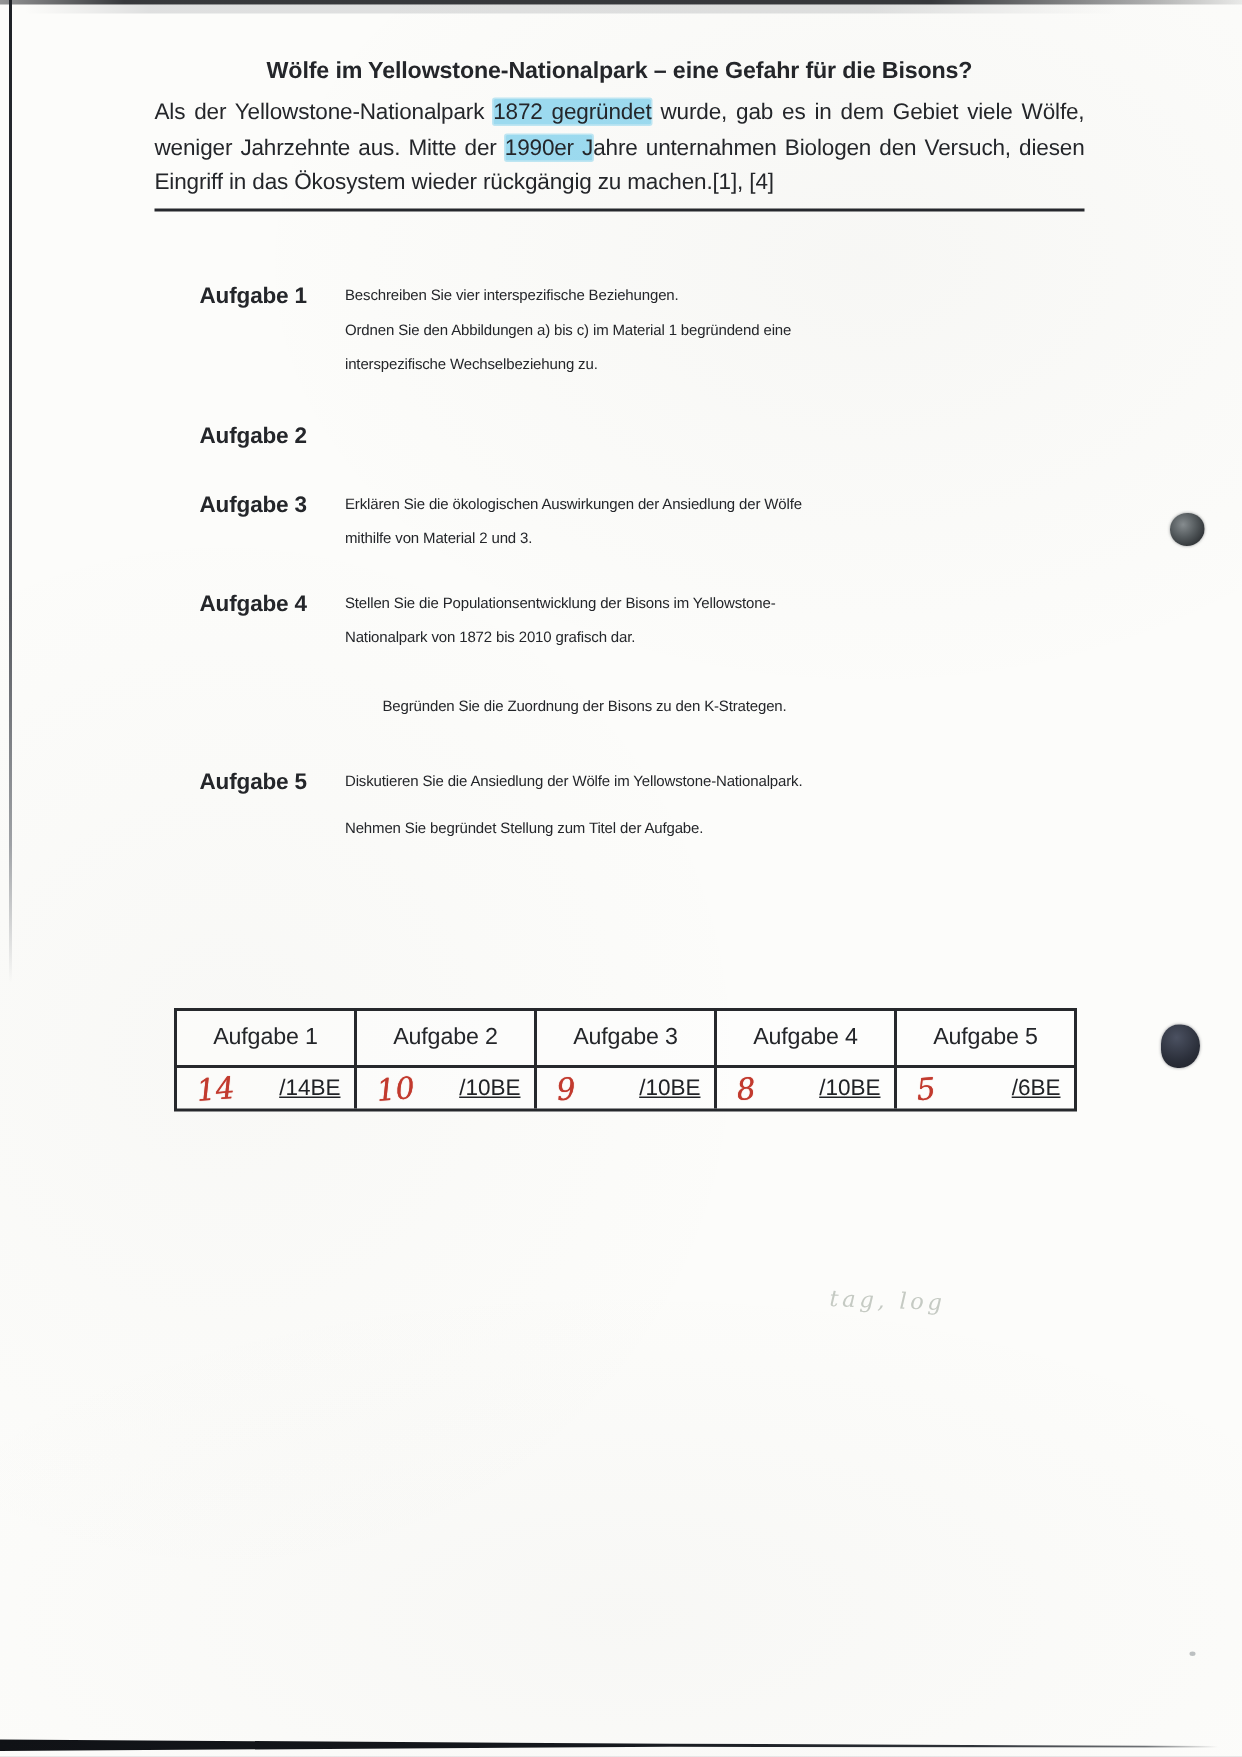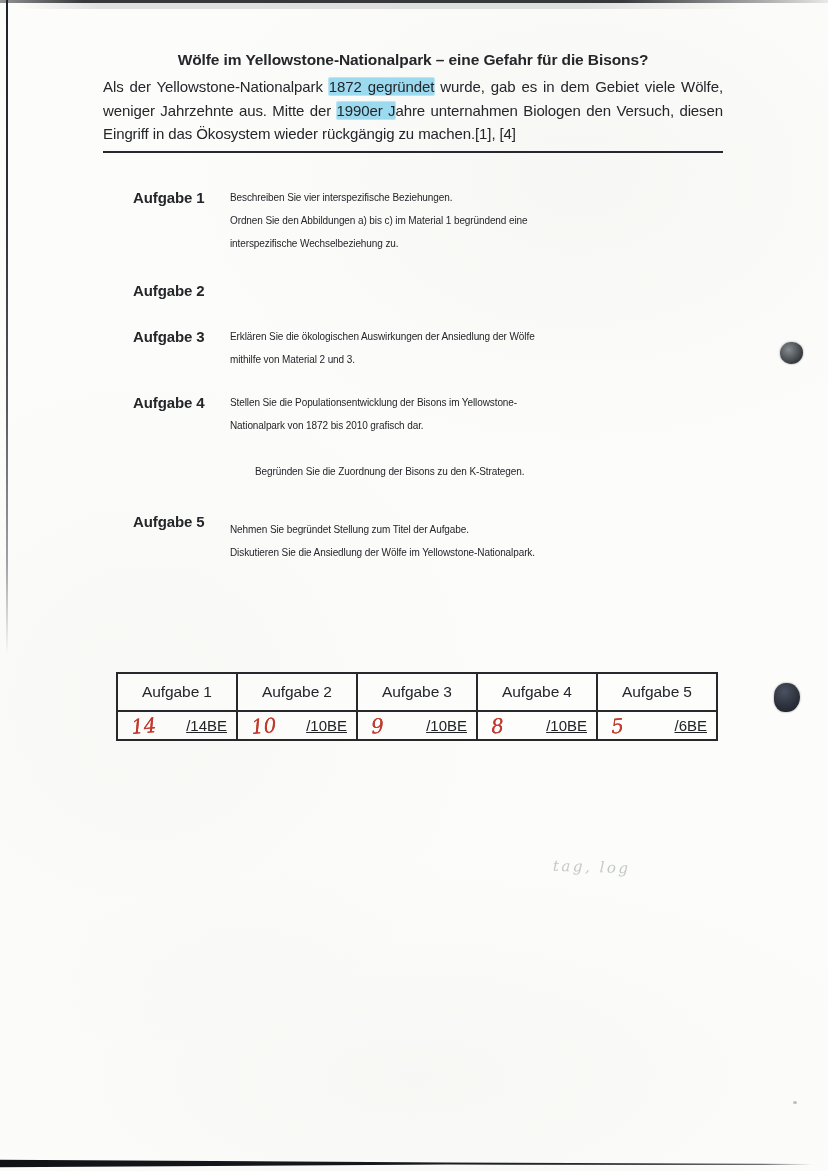--- a/index.html
+++ b/index.html
@@ -43,21 +43,21 @@
     border-radius:48% 52% 55% 45%;
     background:radial-gradient(circle at 40% 30%, #4b5161 0%, #2a2e39 62%, #23262f 85%);
     box-shadow:0 0 2px rgba(35,38,47,.5);
   }
   .paper-speck{
     position:absolute;left:793px;top:1101px;width:4px;height:3px;
     border-radius:50%;background:#9aa0a3;opacity:.65;
   }
   
   .header-box{
-    position:absolute;left:103px;top:48px;width:620px;
+    position:absolute;left:103px;top:36px;width:620px;
     border-bottom:2.5px solid #26282d;
     padding-bottom:5px;
   }
   .doc-title{
     text-align:center;font-weight:700;font-size:15.5px;line-height:24px;
     margin-bottom:3px;letter-spacing:-0.1px;
   }
   .intro-line{
     font-size:15px;line-height:23.6px;letter-spacing:-0.1px;
     text-align:justify;text-align-last:justify;white-space:nowrap;
@@ -167,22 +167,22 @@
       <div class="task-body">
         <div class="task-para">Stellen Sie die Populationsentwicklung der Bisons im Yellowstone-
 Nationalpark von 1872 bis 2010 grafisch dar.</div>
         <div class="task-para para-gap-big">Begründen Sie die Zuordnung der Bisons zu den K-Strategen.</div>
       </div>
     </div>
 
     <div class="task-row">
       <div class="task-label">Aufgabe 5</div>
       <div class="task-body">
+        <div class="task-para">Diskutieren Sie die Ansiedlung der Wölfe im Yellowstone-Nationalpark.</div>
         <div class="task-para para-gap-small">Nehmen Sie begründet Stellung zum Titel der Aufgabe.</div>
-        <div class="task-para">Diskutieren Sie die Ansiedlung der Wölfe im Yellowstone-Nationalpark.</div>
       </div>
     </div>
 
   </div>
 
   <div class="score-table">
     <div class="score-col">
       <div class="score-header">Aufgabe 1</div>
       <div class="score-cell">
         <span class="score-value">14</span>

